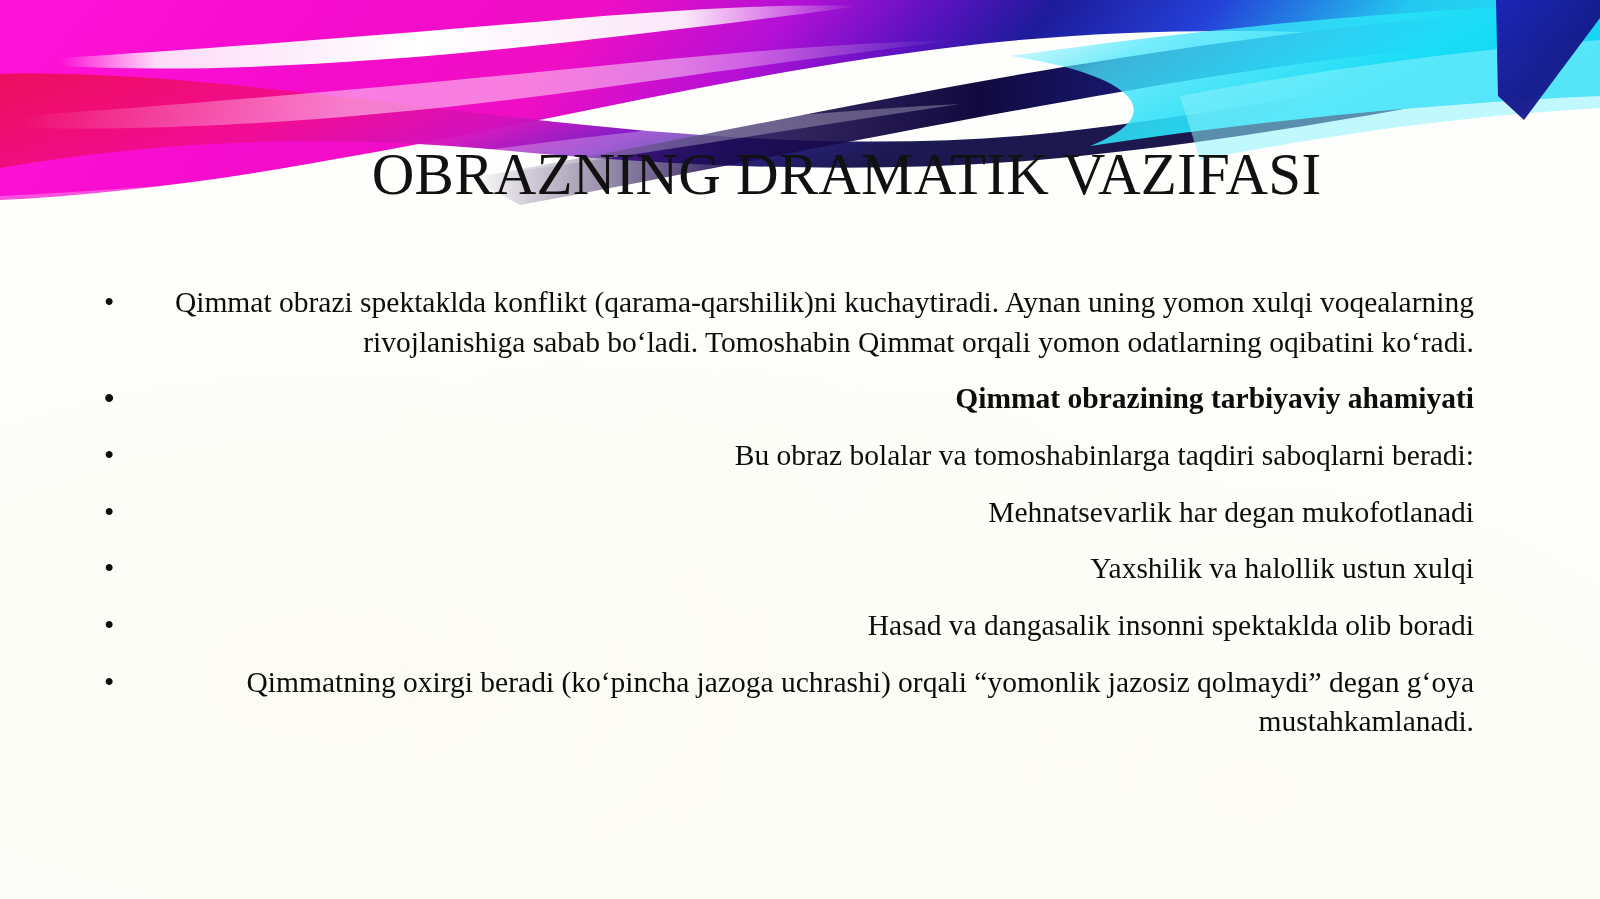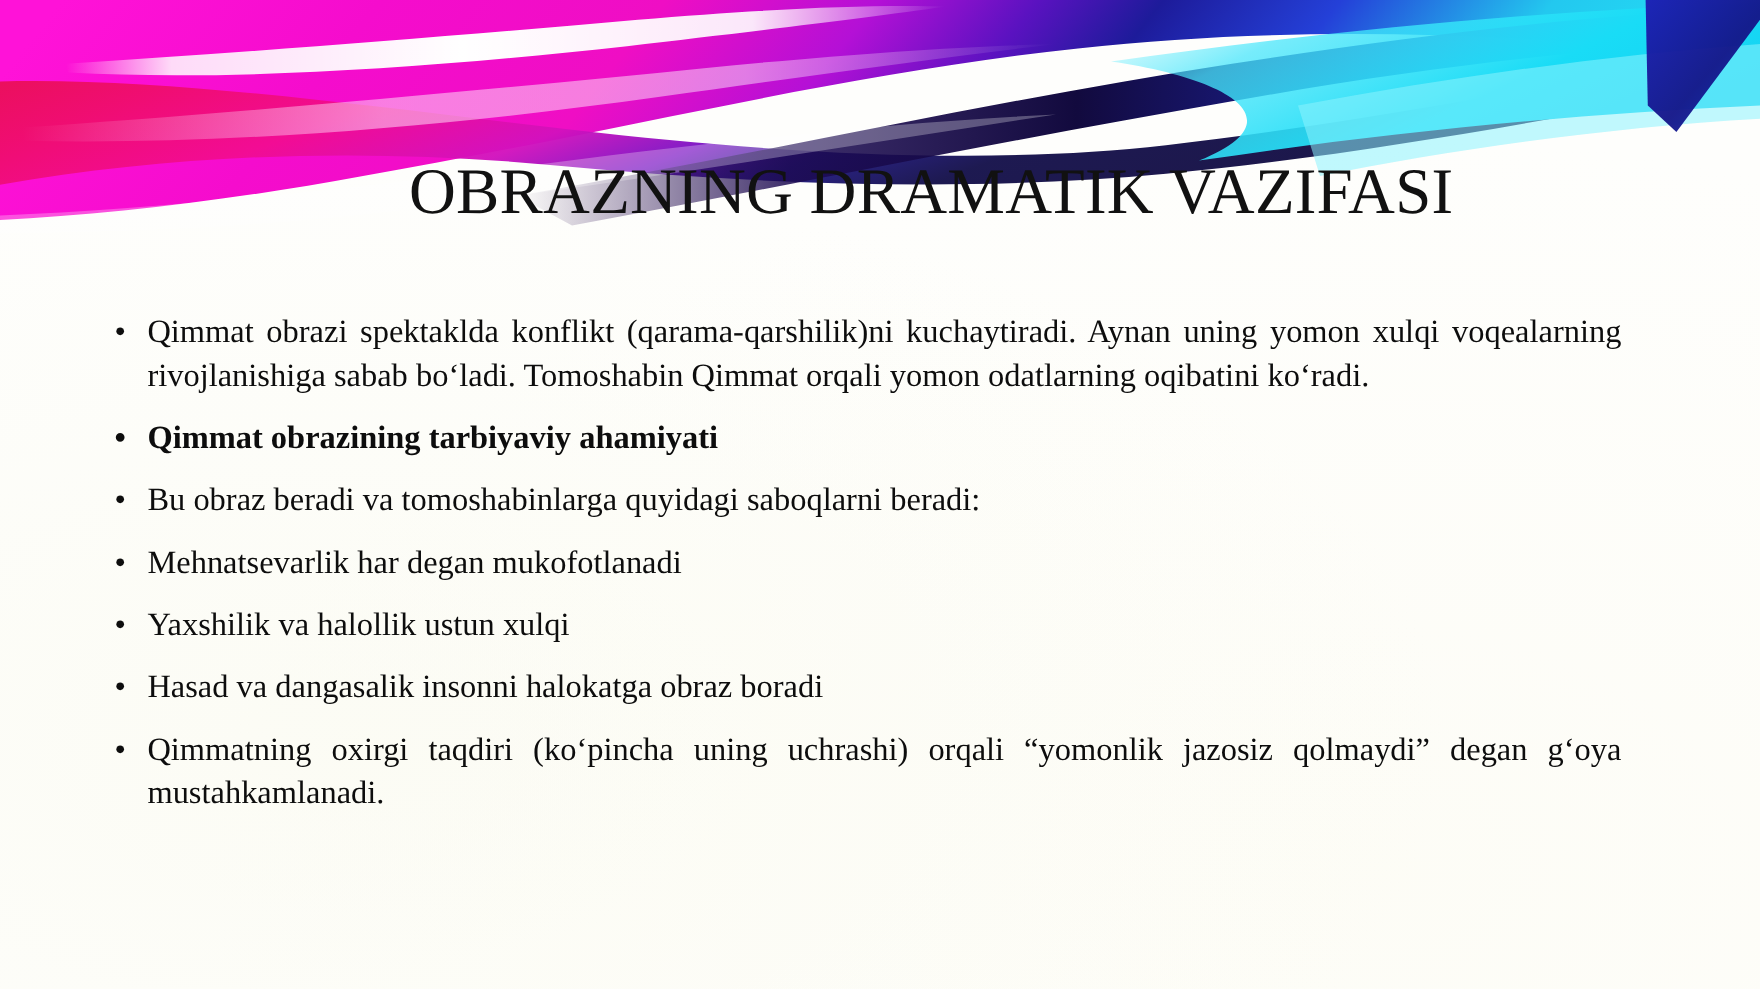--- a/index.html
+++ b/index.html
@@ -94,20 +94,21 @@
   .bullet-item .marker {
     position: absolute;
     left: 8px;
     top: 0;
     font-size: 29.5px;
     line-height: 1.345;
     color: #0d0d0d;
   }
   .bullet-item .btext {
     display: block;
+    text-align: right;
   }
 </style>
 </head>
 <body>
 
 <div class="slide">
 
   <div class="paper-tint"></div>
 
   <div class="banner">
@@ -203,38 +204,38 @@
       <span class="btext">Qimmat obrazi spektaklda konflikt (qarama-qarshilik)ni kuchaytiradi. Aynan uning yomon xulqi voqealarning rivojlanishiga sabab bo‘ladi. Tomoshabin Qimmat orqali yomon odatlarning oqibatini ko‘radi.</span>
     </div>
 
     <div class="bullet-item strong no-justify">
       <span class="marker">•</span>
       <span class="btext">Qimmat obrazining tarbiyaviy ahamiyati</span>
     </div>
 
     <div class="bullet-item no-justify">
       <span class="marker">•</span>
-      <span class="btext">Bu obraz beradi va tomoshabinlarga quyidagi saboqlarni beradi:</span>
+      <span class="btext">Bu obraz bolalar va tomoshabinlarga taqdiri saboqlarni beradi:</span>
     </div>
 
     <div class="bullet-item no-justify">
       <span class="marker">•</span>
       <span class="btext">Mehnatsevarlik har degan mukofotlanadi</span>
     </div>
 
     <div class="bullet-item no-justify">
       <span class="marker">•</span>
       <span class="btext">Yaxshilik va halollik ustun xulqi</span>
     </div>
 
     <div class="bullet-item no-justify">
       <span class="marker">•</span>
-      <span class="btext">Hasad va dangasalik insonni halokatga obraz boradi</span>
+      <span class="btext">Hasad va dangasalik insonni spektaklda olib boradi</span>
     </div>
 
     <div class="bullet-item">
       <span class="marker">•</span>
-      <span class="btext">Qimmatning oxirgi taqdiri (ko‘pincha uning uchrashi) orqali “yomonlik jazosiz qolmaydi” degan g‘oya mustahkamlanadi.</span>
+      <span class="btext">Qimmatning oxirgi beradi (ko‘pincha jazoga uchrashi) orqali “yomonlik jazosiz qolmaydi” degan g‘oya mustahkamlanadi.</span>
     </div>
 
   </div>
 
 </div>
 
 </body></html>

